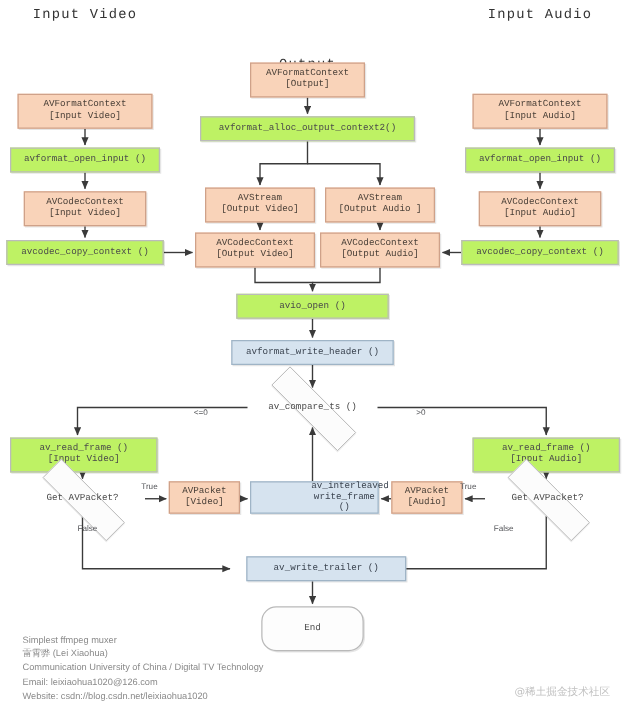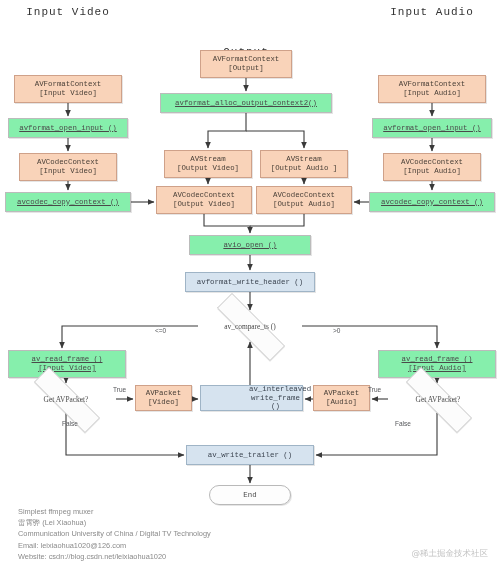--- a/index.html
+++ b/index.html
@@ -23,27 +23,27 @@
     font-family:"Liberation Mono","DejaVu Sans Mono",monospace;
     font-size:7.4px;color:#4a4a4a;
     border:1px solid #b9b9b9;background:#fdfdfd;
     box-shadow:1px 1px 0 rgba(0,0,0,0.10);
   }
   .node .lines{display:block;width:100%;padding:0 2px;}
   .node .l2{display:block;}
 
   .node.orange{background:#f9d3b9;border-color:#cfa189;color:#4a4038;}
   .node.blue{background:#d6e3ef;border-color:#9fb4c6;color:#3b4450;}
-  .node.plain{background:#86efac;border-color:#bbbbbb;text-decoration:underline;}
+  .node.plain{background:#bef264;border-color:#bbbbbb;}
   .node.round{border-radius:12px;background:#fdfdfd;}
 
   .diamond{
     position:absolute;box-sizing:border-box;
     display:flex;align-items:center;justify-content:center;
-    font-family:Liberation Serif, serif;
+    font-family:Liberation Mono, monospace;
     font-size:7.4px;color:#4a4a4a;text-align:center;white-space:nowrap;
   }
   .diamond .dshape{
     position:absolute;left:0;top:0;width:100%;height:100%;
     background:#fcfcfc;border:1px solid #b3b3b3;
     transform:rotate(45deg) scale(0.707);
     box-shadow:1px 1px 0 rgba(0,0,0,0.08);
   }
   .diamond .dtext{position:relative;z-index:2;}
 
@@ -181,24 +181,24 @@
   <div class="node blue" style="left:200px;top:385px;width:103px;height:26px;padding-left:48px;">
     <span class="lines"><span>av_interleaved</span><span class="l2">write_frame ()</span></span>
   </div>
   <div class="node orange" style="left:313px;top:385px;width:57px;height:26px;">
     <span class="lines"><span>AVPacket</span><span class="l2">[Audio]</span></span>
   </div>
   <div class="node plain" style="left:378px;top:350px;width:118px;height:28px;">
     <span class="lines"><span>av_read_frame ()</span><span class="l2">[Input Audio]</span></span>
   </div>
 
-  <div class="node blue" style="left:186px;top:445px;width:128px;height:20px;">
+  <div class="node blue" style="left:197px;top:445px;width:128px;height:20px;">
     <span class="lines">av_write_trailer ()</span>
   </div>
-  <div class="node round" style="left:209px;top:485px;width:82px;height:20px;">
+  <div class="node round" style="left:209px;top:485px;width:82px;height:36px;">
     <span class="lines">End</span>
   </div>
 
   <div class="diamond" style="left:198px;top:312px;width:104px;height:28px;">
     <span class="dshape"></span>
     <span class="dtext">av_compare_ts ()</span>
   </div>
   <div class="diamond" style="left:16px;top:385px;width:100px;height:28px;">
     <span class="dshape"></span>
     <span class="dtext">Get AVPacket?</span>

